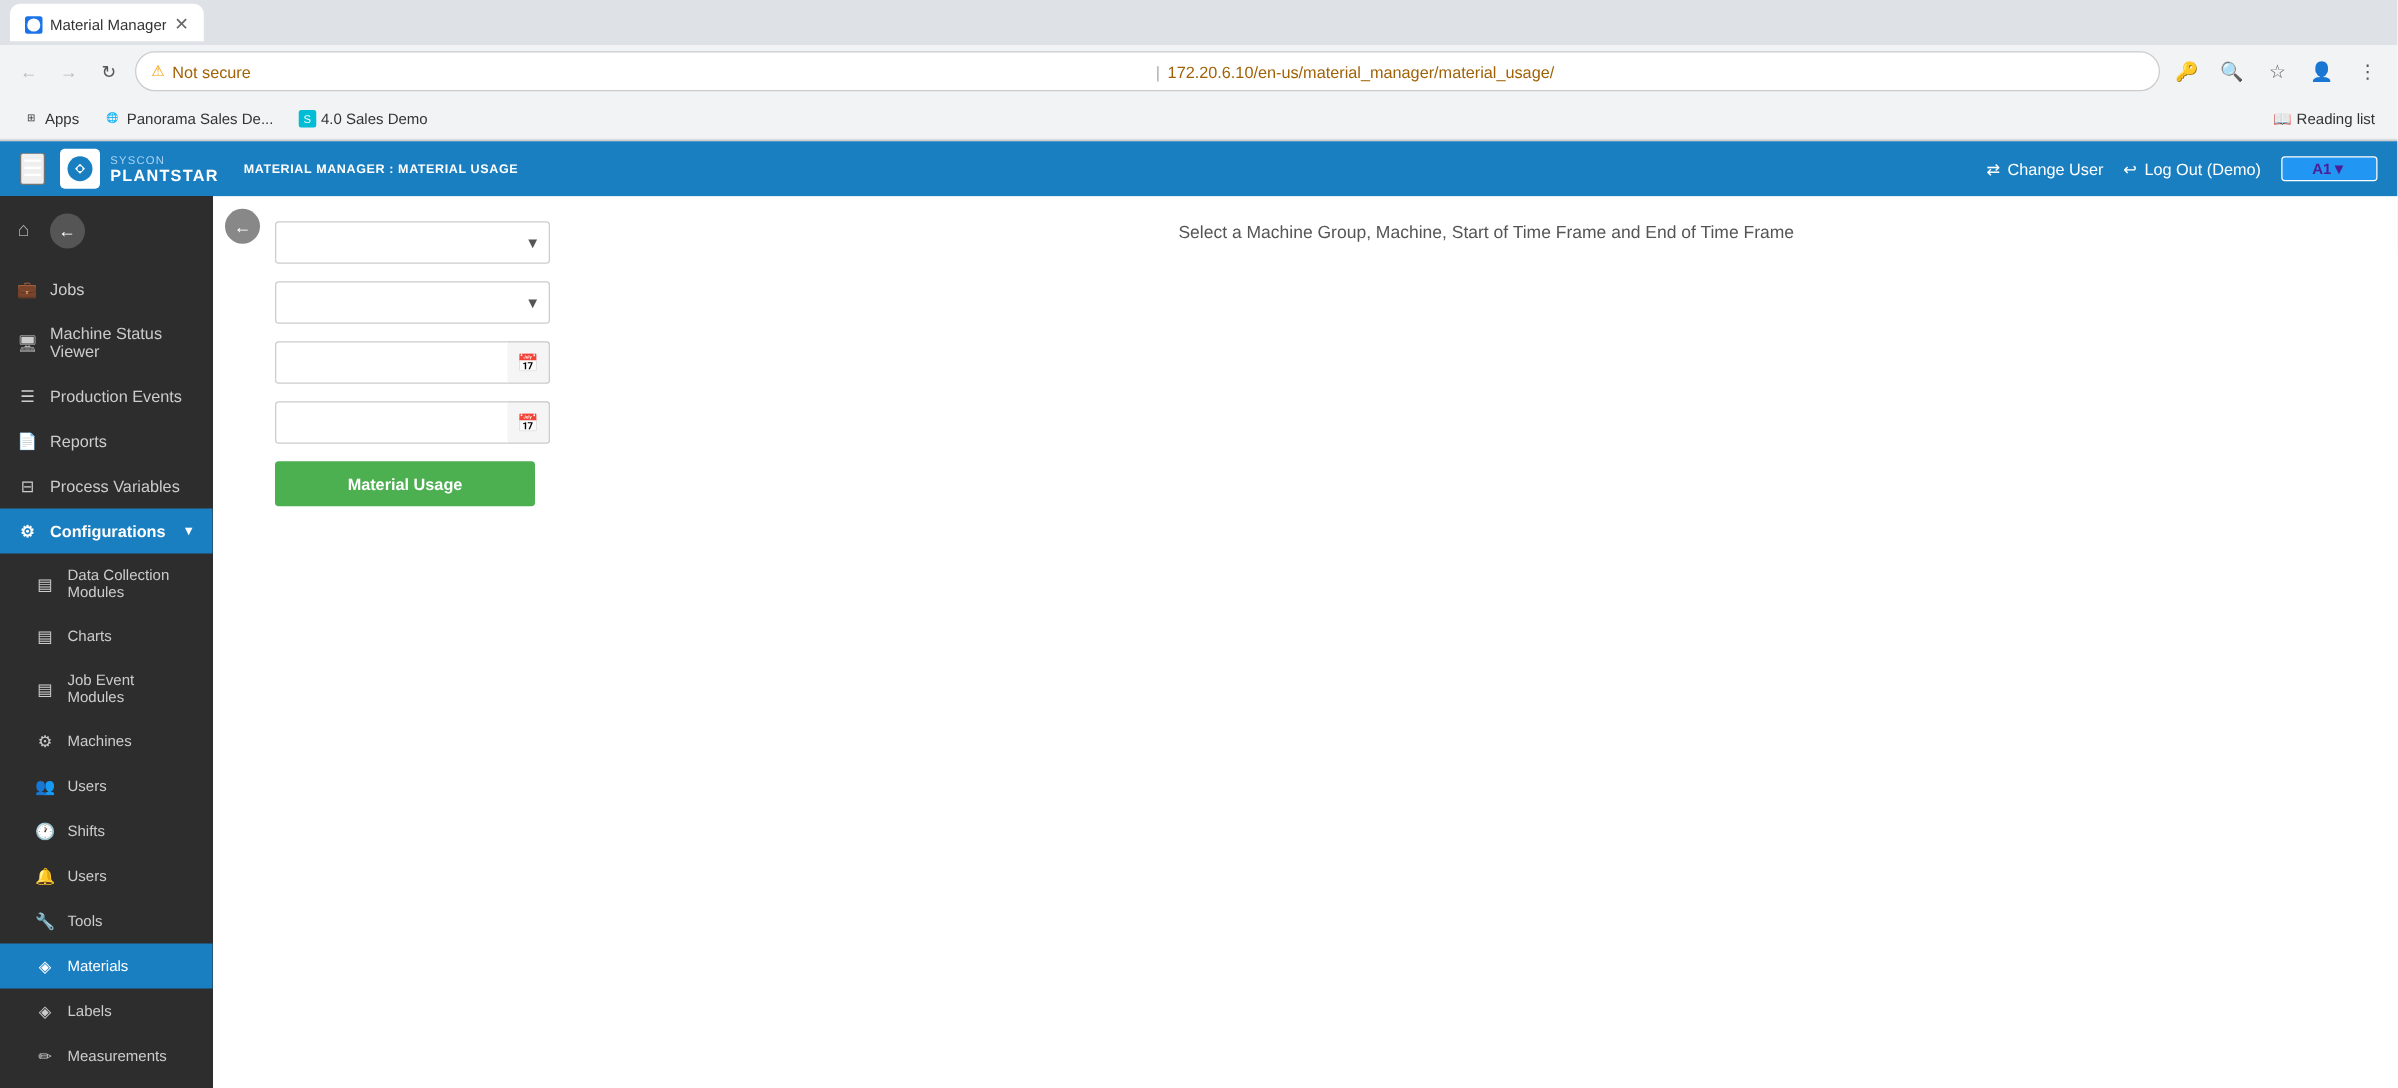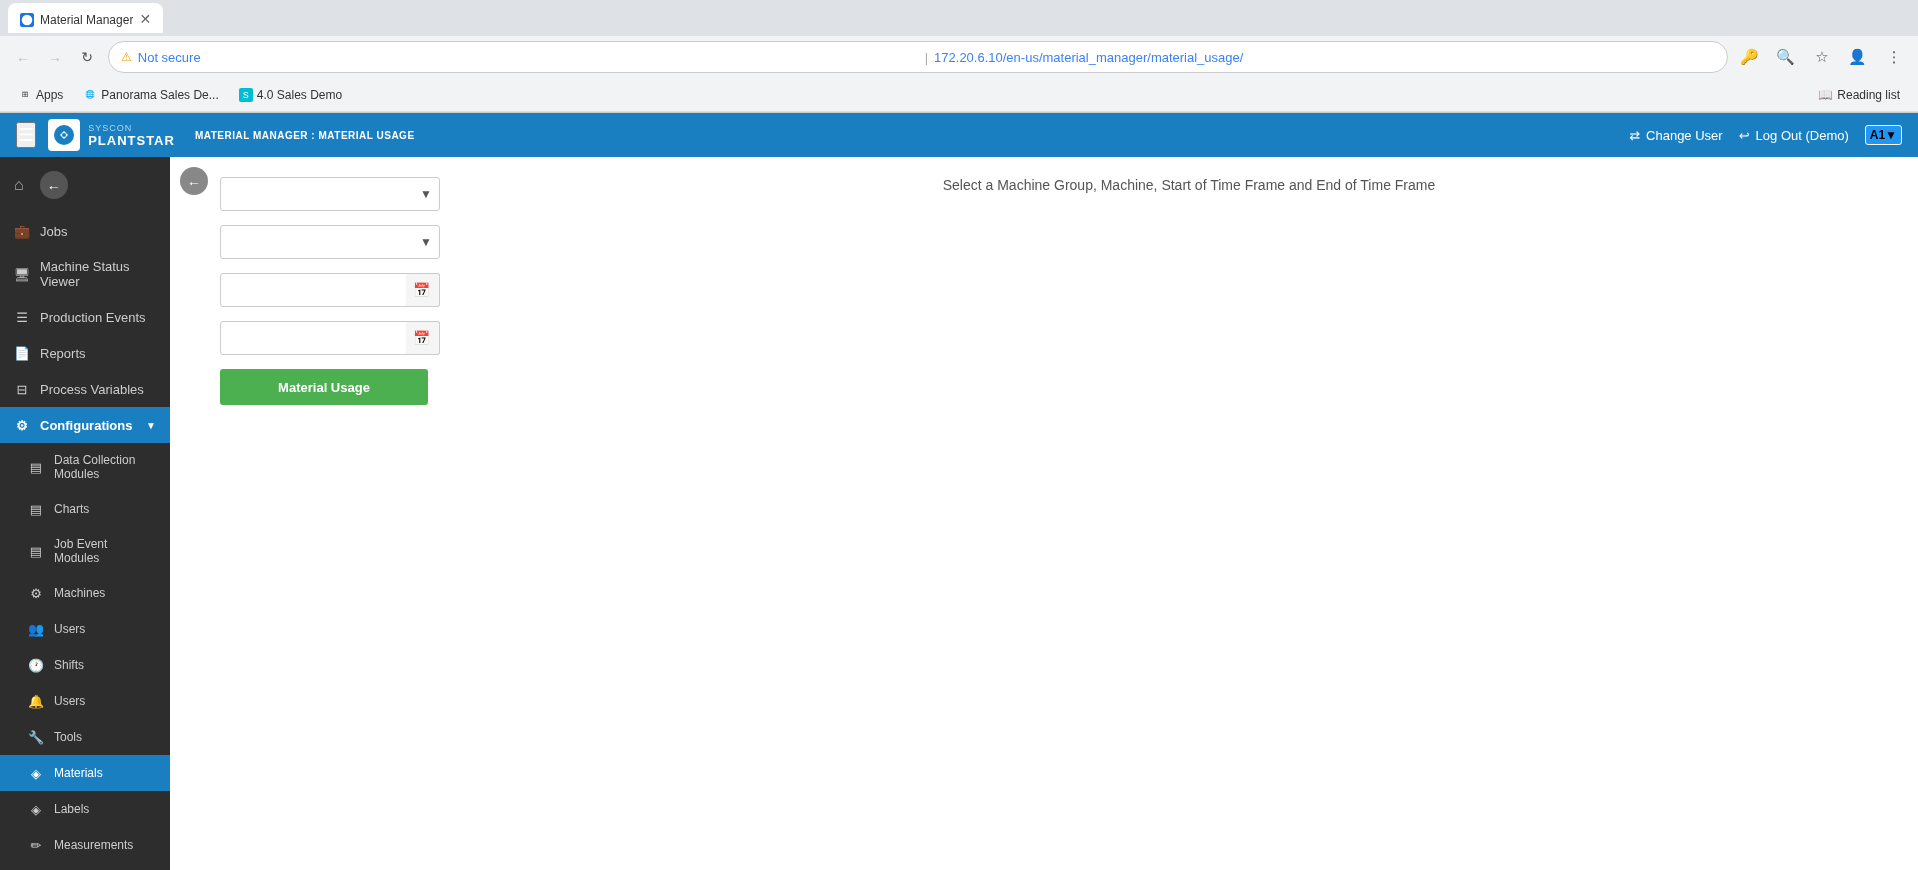--- a/index.html
+++ b/index.html
@@ -42,21 +42,21 @@
       display: flex;
       align-items: center;
       background: white;
       border: 1px solid #ccc;
       border-radius: 20px;
       padding: 4px 12px;
       gap: 6px;
       height: 32px;
     }
     .lock-icon { color: #f59c00; font-size: 12px; }
-    .address-text { font-size: 13px; color: #3b82f6; flex: 1; }
+    .address-text { font-size: 13px; color: #a16207; flex: 1; }
     .browser-actions {
       display: flex;
       align-items: center;
       gap: 8px;
     }
     .browser-action-btn {
       width: 28px;
       height: 28px;
       border-radius: 50%;
       display: flex;
@@ -198,24 +198,24 @@
       align-items: center;
       gap: 6px;
       cursor: pointer;
       color: white;
       font-size: 13px;
     }
     .user-badge {
       background: #2196f3;
       border: 1px solid white;
       border-radius: 3px;
-      padding: 2px 4px;
+      padding: 2px 24px;
       font-size: 12px;
       font-weight: bold;
-      color: #000000;
+      color: #4c1d95;
       text-align: right;
     }
 
     
     .main-area {
       display: flex;
       flex: 1;
       overflow: hidden;
     }
 

